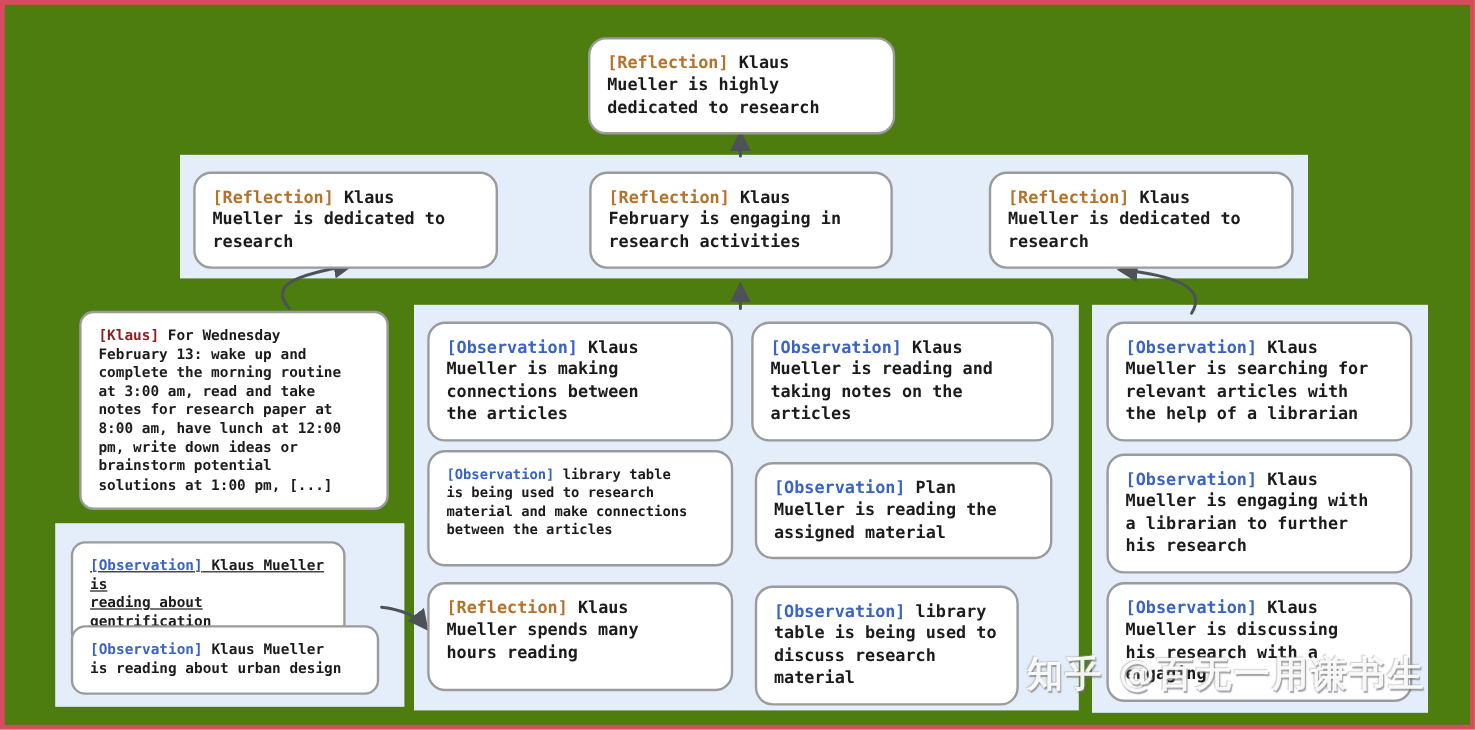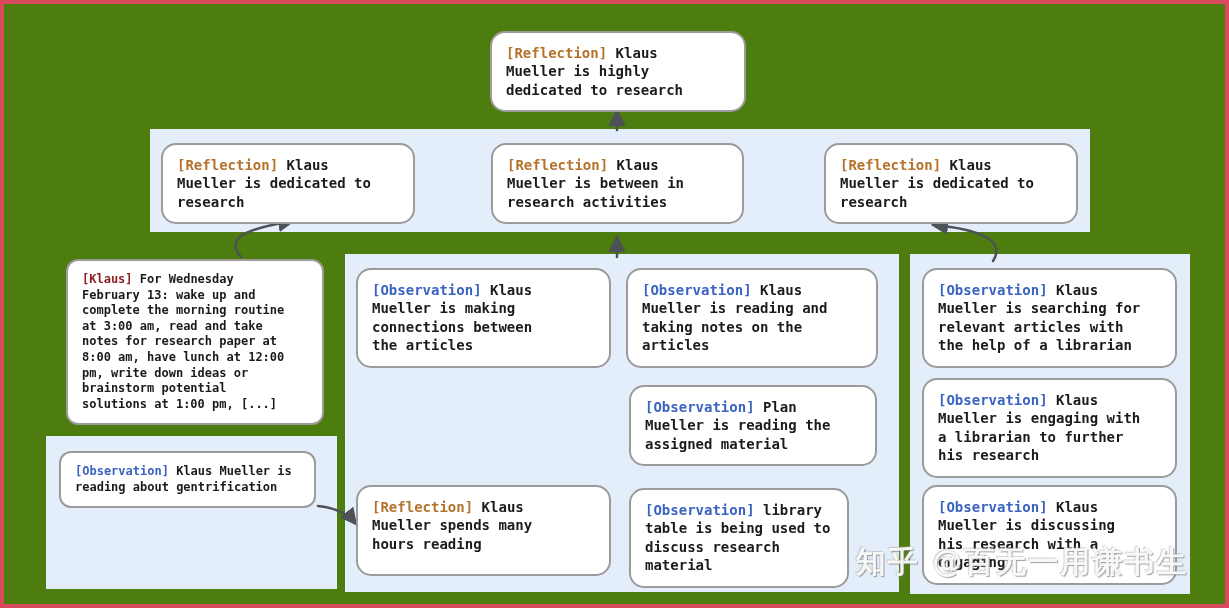--- a/index.html
+++ b/index.html
@@ -67,21 +67,21 @@
 
   <div class="node" style="left:157px;top:139px;width:254px;min-height:73px;">
     <span class="tag reflection">[Reflection]</span>
     <span class="txt">Klaus
 Mueller is dedicated to
 research</span>
   </div>
   <div class="node" style="left:487px;top:139px;width:253px;min-height:73px;">
     <span class="tag reflection">[Reflection]</span>
     <span class="txt">Klaus
-Mueller is between in
+February is engaging in
 research activities</span>
   </div>
   <div class="node" style="left:820px;top:139px;width:254px;min-height:73px;">
     <span class="tag reflection">[Reflection]</span>
     <span class="txt">Klaus
 Mueller is dedicated to
 research</span>
   </div>
 
   <div class="node fs12" style="left:62px;top:255px;width:258px;min-height:164px;border-radius:12px;">
@@ -90,32 +90,44 @@
 February 13: wake up and
 complete the morning routine
 at 3:00 am, read and take
 notes for research paper at
 8:00 am, have lunch at 12:00
 pm, write down ideas or
 brainstorm potential
 solutions at 1:00 pm, [...]</span>
   </div>
 
-  <div class="node fs12" style="left:55px;top:447px;width:257px;min-height:57px;border-radius:12px;">
+  <div class="node fs12" style="left:55px;top:447px;width:229px;min-height:57px;border-radius:12px;text-decoration:underline;">
     <span class="tag observation">[Observation]</span>
     <span class="txt">Klaus Mueller is
 reading about gentrification</span>
+  </div>
+  <div class="node fs12" style="left:55px;top:517px;width:257px;min-height:58px;border-radius:12px;">
+    <span class="tag observation">[Observation]</span>
+    <span class="txt">Klaus Mueller
+is reading about urban design</span>
   </div>
 
   <div class="node" style="left:352px;top:264px;width:255px;min-height:93px;">
     <span class="tag observation">[Observation]</span>
     <span class="txt">Klaus
 Mueller is making
 connections between
 the articles</span>
+  </div>
+  <div class="node fs115" style="left:352px;top:371px;width:255px;min-height:97px;">
+    <span class="tag observation">[Observation]</span>
+    <span class="txt">library table
+is being used to research
+material and make connections
+between the articles</span>
   </div>
   <div class="node" style="left:352px;top:481px;width:255px;min-height:91px;">
     <span class="tag reflection">[Reflection]</span>
     <span class="txt">Klaus
 Mueller spends many
 hours reading</span>
   </div>
 
   <div class="node" style="left:622px;top:264px;width:252px;min-height:93px;">
     <span class="tag observation">[Observation]</span>

